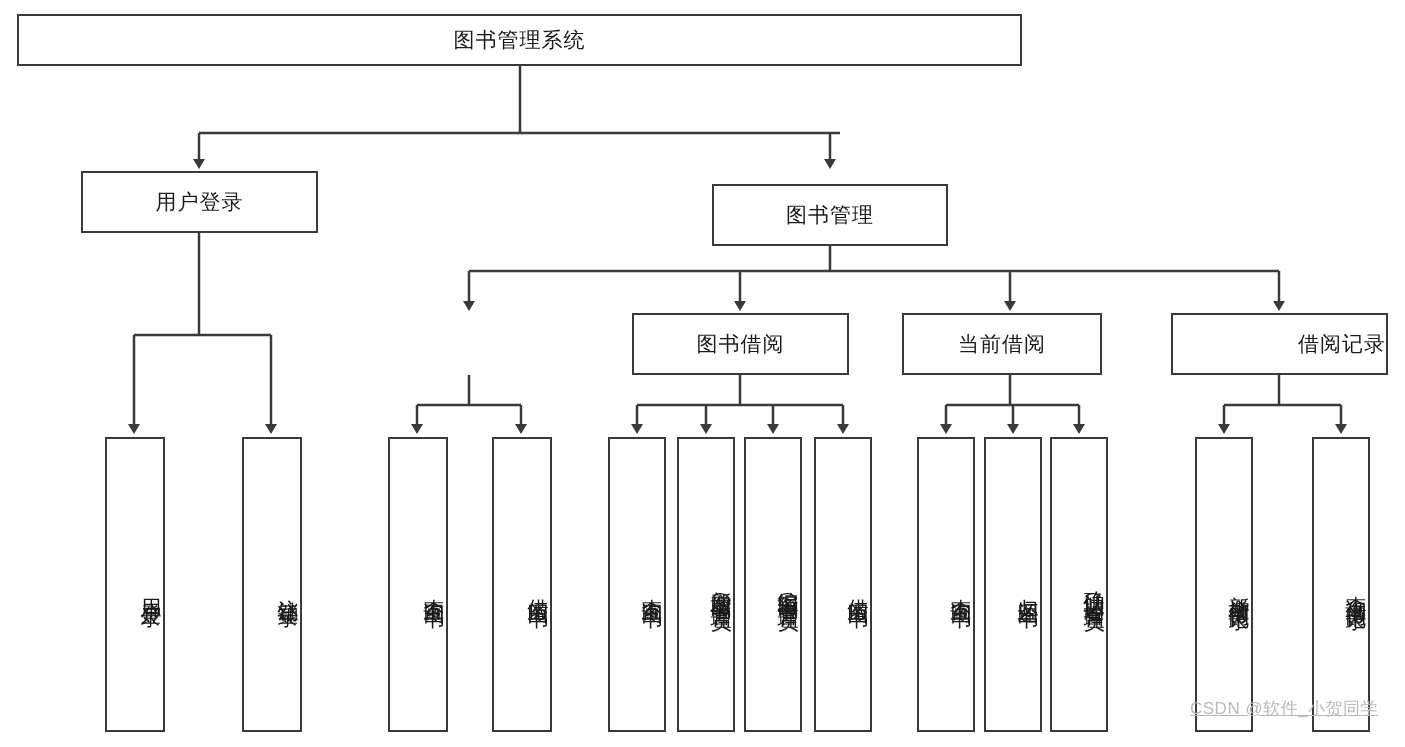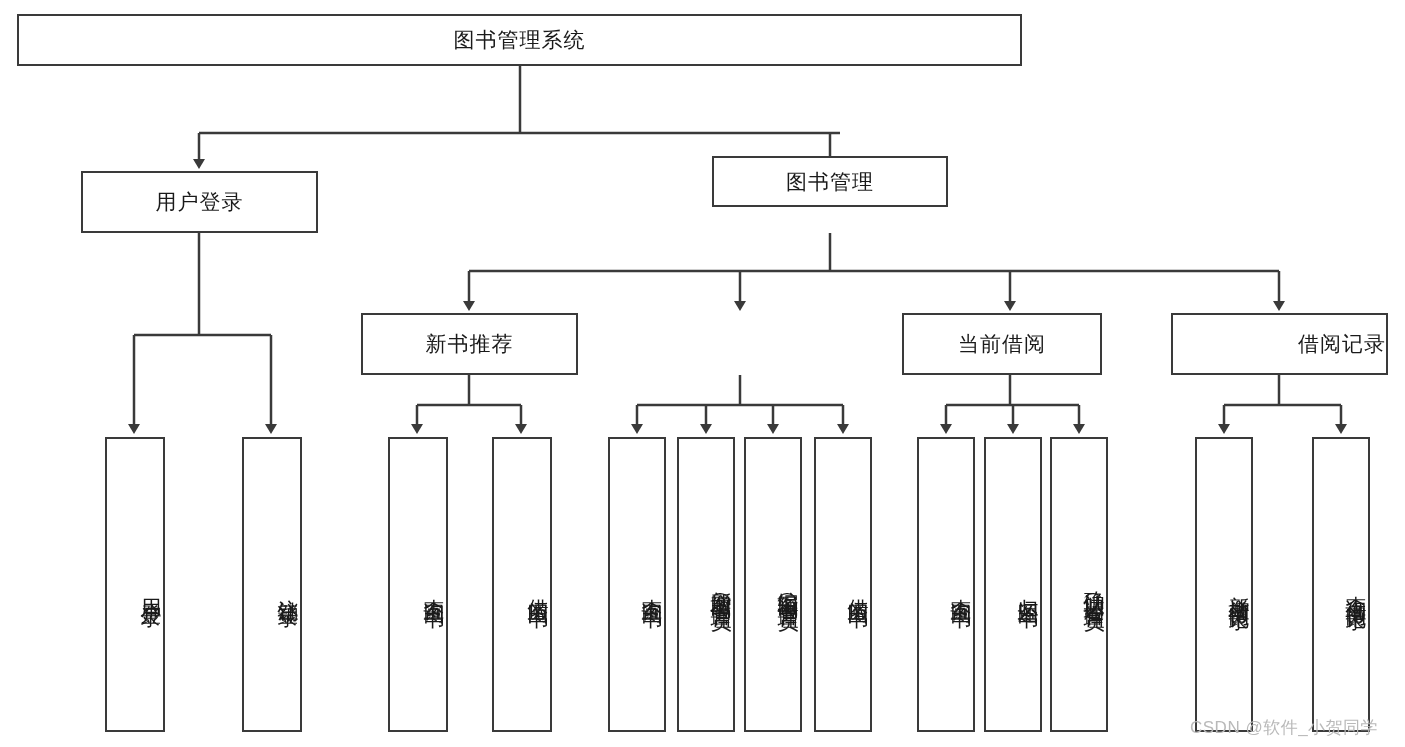--- a/index.html
+++ b/index.html
@@ -127,28 +127,28 @@
   </svg>
 
   <div class="node horiz root" style="left:17px; top:14px; width:1005px; height:52px;">
     <span>图书管理系统</span>
   </div>
 
   <div class="node horiz" style="left:81px; top:171px; width:237px; height:62px;">
     <span>用户登录</span>
   </div>
 
-  <div class="node horiz" style="left:712px; top:156px; width:236px; height:51px;">
+  <div class="node horiz" style="left:712px; top:184px; width:236px; height:62px;">
     <span>图书管理</span>
   </div>
 
-  <div class="node horiz" style="left:361px; top:313px; width:217px; height:62px;">
-    <span>新书推荐</span>
-  </div>
-
+
+  <div class="node horiz" style="left:632px; top:313px; width:217px; height:62px;">
+    <span>图书借阅</span>
+  </div>
 
   <div class="node horiz" style="left:902px; top:313px; width:200px; height:62px;">
     <span>当前借阅</span>
   </div>
 
   <div class="node horiz" style="left:1171px; top:313px; width:217px; height:62px;justify-content:flex-end;">
     <span>借阅记录</span>
   </div>
 
   <div class="node leaf" style="left:105px; top:437px; width:60px; height:295px;">
@@ -196,15 +196,15 @@
   </div>
 
   <div class="node leaf" style="left:1195px; top:437px; width:58px; height:295px;">
     <span class="vtext">新增借阅记录</span>
   </div>
 
   <div class="node leaf" style="left:1312px; top:437px; width:58px; height:295px;">
     <span class="vtext">查询借阅记录</span>
   </div>
 
-  <div class="watermark" style="left:1190px; top:716px;">CSDN @软件_小贺同学</div>
+  <div class="watermark" style="left:1190px; top:697px;text-decoration:underline;">CSDN @软件_小贺同学</div>
 
 </div>
 
 </body></html>

